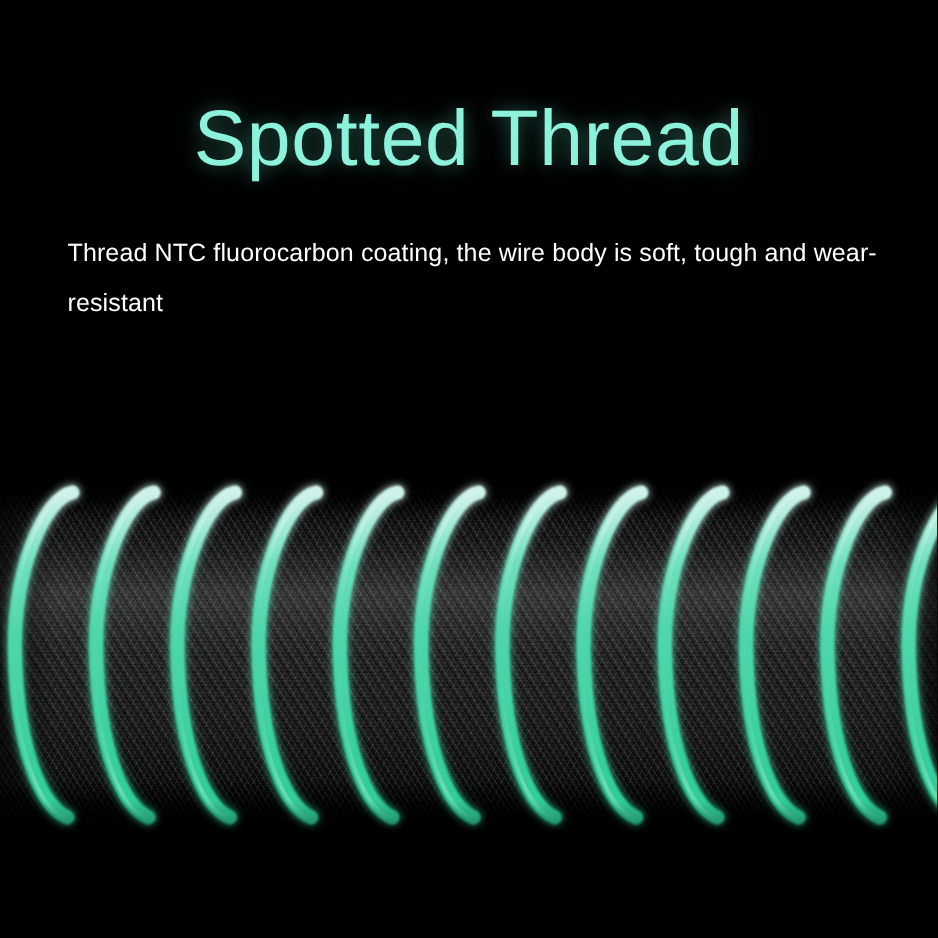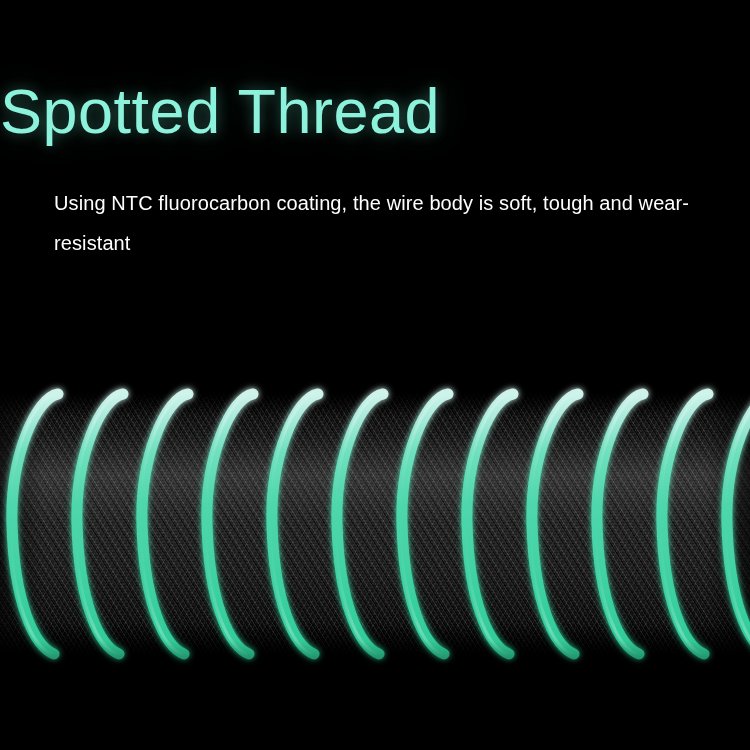--- a/index.html
+++ b/index.html
@@ -23,20 +23,21 @@
     background: #000000;
     overflow: hidden;
   }
 
   
   .title {
     position: absolute;
     left: 0;
     top: 36px;
     width: 750px;
+    text-align: center;
     font-size: 63px;
     font-weight: 400;
     letter-spacing: 0.5px;
     line-height: 1.05;
     color: #8CF2DB;
     text-shadow: 0 0 14px rgba(120, 245, 215, 0.35),
                  0 0 34px rgba(110, 240, 210, 0.18);
     white-space: nowrap;
   }
 
@@ -171,21 +172,21 @@
     pointer-events: none;
   }
 </style>
 </head>
 <body>
 
 <div id="page">
 
   <h1 class="title">Spotted Thread</h1>
 
-  <p class="copy-block" id="para-1">Using NTC fluorocarbon coating, the wire body is soft, tough and wear-resistant</p>
+  <p class="copy-block" id="para-1">Thread NTC fluorocarbon coating, the wire body is soft, tough and wear-resistant</p>
 
 
   <div class="photo">
 
     <div class="spool">
       <div class="weave"></div>
       <div class="spool-sheen"></div>
       <div class="spool-vignette"></div>
     </div>
 

